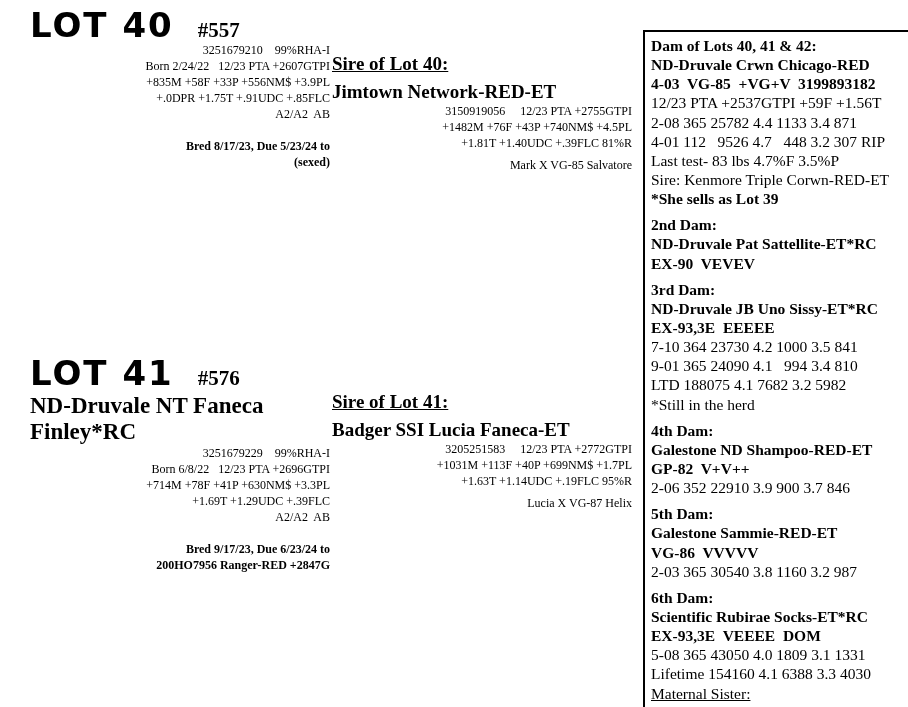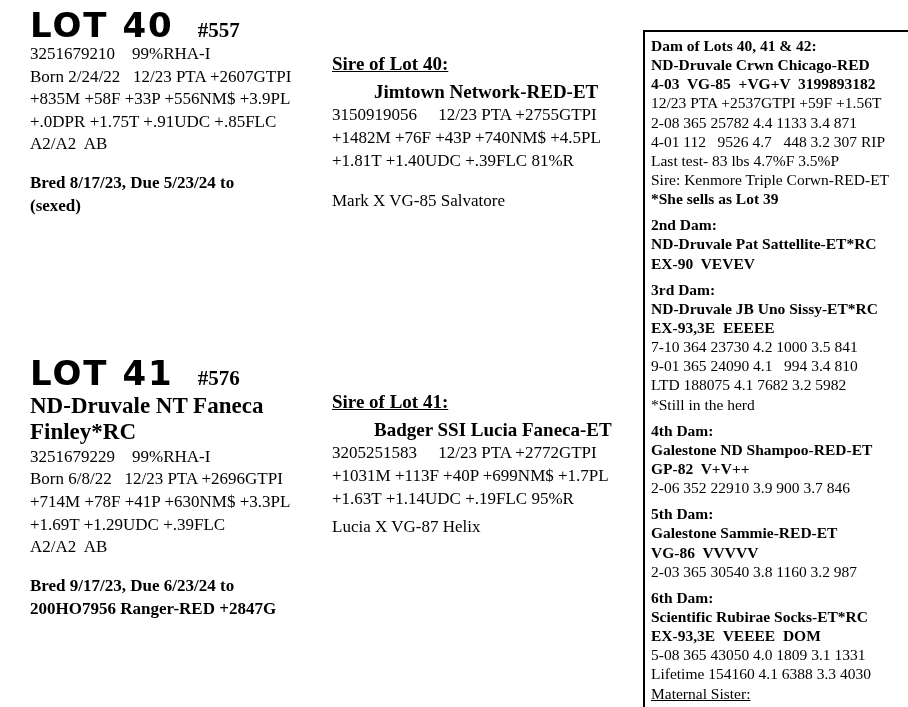--- a/index.html
+++ b/index.html
@@ -34,23 +34,24 @@
     font-size: 21px;
     letter-spacing: 0px;
   }
   .animal-name {
     font-weight: bold;
     font-size: 23px;
     line-height: 1.15;
     margin-top: 2px;
   }
   .line {
-    font-size: 17px;
+    font-size: 12px;
     line-height: 1.33;
     white-space: pre;
+    text-align: right;
   }
   .line.bold { font-weight: bold; }
   .head {
     font-weight: bold;
     font-size: 19px;
     text-decoration: underline;
     line-height: 1.3;
   }
 
   
@@ -62,21 +63,21 @@
     display: flex;
     align-items: baseline;
     gap: 24px;
   }
 
   .sire-block { position: absolute; left: 332px; width: 300px; }
   #sire40 { top: 52px; }
   #sire41 { top: 390px; }
 
   .sire-head { margin-bottom: 2px; }
-  .sire-name { font-weight: bold; font-size: 19px; line-height: 1.35; margin-left: 42px; }
+  .sire-name { font-weight: bold; font-size: 19px; line-height: 1.35; }
   .breeding { margin-top: 16px; }
 
   
   .ped-panel {
     position: absolute;
     left: 643px;
     top: 30px;
     width: 283px;
     height: 690px;
     border: 2px solid #000000;
@@ -113,21 +114,21 @@
       <div class="line bold">(sexed)</div>
     </div>
   </div>
 
   <div class="sire-block" id="sire40">
     <div class="head sire-head">Sire of Lot 40:</div>
     <div class="sire-name">Jimtown Network-RED-ET</div>
     <div class="line">3150919056     12/23 PTA +2755GTPI</div>
     <div class="line">+1482M +76F +43P +740NM$ +4.5PL</div>
     <div class="line">+1.81T +1.40UDC +.39FLC 81%R</div>
-    <div class="line" style="margin-top:18px;">Mark X VG-85 Salvatore</div>
+    <div class="line" style="margin-top:6px;">Mark X VG-85 Salvatore</div>
   </div>
 
   <div class="lot-block" id="lot41">
     <div class="lot-head-row">
       <div class="lot-title">LOT 41</div>
       <div class="lot-num">#576</div>
     </div>
     <div class="animal-name">ND-Druvale NT Faneca Finley*RC</div>
     <div class="line">3251679229    99%RHA-I</div>
     <div class="line">Born 6/8/22   12/23 PTA +2696GTPI</div>

